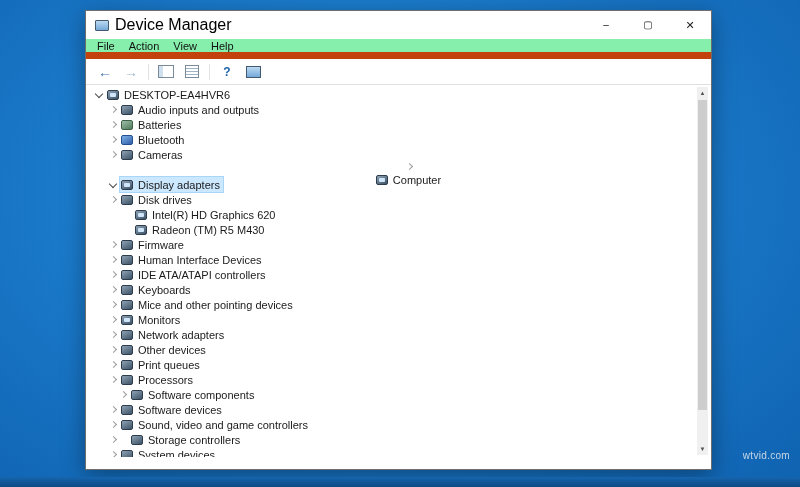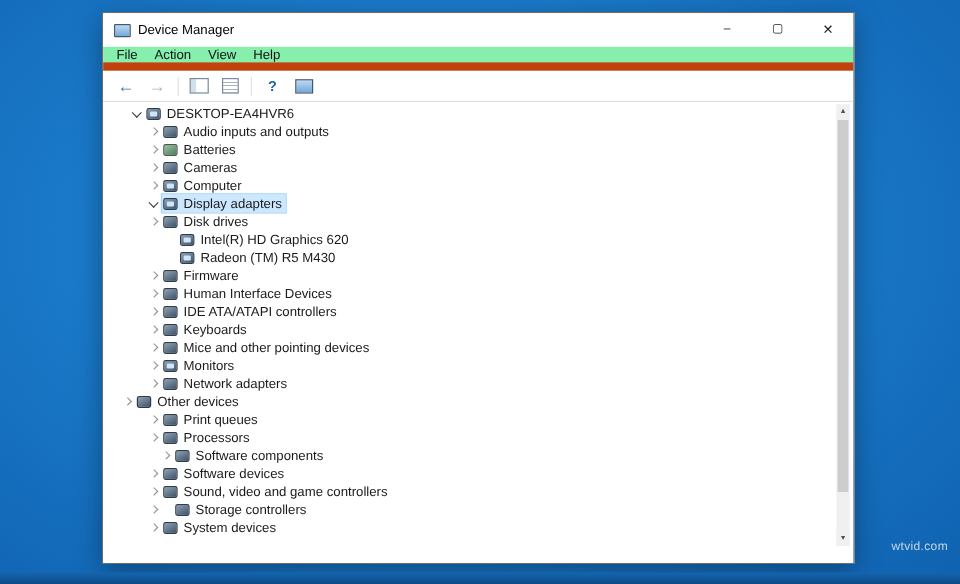--- a/index.html
+++ b/index.html
@@ -24,21 +24,21 @@
     position: absolute; left: 85px; top: 10px; width: 627px; height: 460px;
     background: #ffffff; border: 1px solid #6e6e6e;
     box-shadow: 0 6px 22px rgba(0,0,0,0.35);
   }
   .titlebar { height: 28px; display: flex; align-items: center; background: #fff; }
   .app-icon {
     width: 14px; height: 11px; margin: 0 6px 0 9px;
     border: 1px solid #44596e; border-radius: 1px;
     background: linear-gradient(180deg,#bcd9f2,#74a9d8);
   }
-  .title-text { font-size: 11px; color: #000; }
+  .title-text { font-size: 16px; color: #000; }
   .win-controls { margin-left: auto; display: flex; height: 28px; }
   .win-btn { width: 42px; height: 28px; line-height: 28px; text-align: center; font-size: 10px; color: #222; }
   .win-btn.close { font-size: 11px; }
 
   .menubar { height: 20px; display: flex; align-items: center; padding-left: 4px; border-bottom: 7px solid #c2410c; background:#86efac; }
   .menu-item { padding: 2px 7px; color: #111; }
 
   .toolbar { height: 26px; display: flex; align-items: center; padding-left: 6px; border-bottom: 1px solid #e0e0e0; background: #fff; }
   .tb-btn { width: 24px; height: 20px; display: flex; align-items: center; justify-content: center; margin: 0 1px; }
   .tb-btn::before { display: block; }
@@ -48,21 +48,21 @@
   .ic-console-tree-icon::before  { content: ""; width: 14px; height: 11px; border: 1px solid #7a8a98;
                                    background: linear-gradient(90deg,#cfe0ee 4px,#fff 4px); }
   .ic-properties-icon::before    { content: ""; width: 12px; height: 11px; border: 1px solid #7a8a98;
                                    background: repeating-linear-gradient(180deg,#ffffff 0 2px,#9fb3c6 2px 3px); }
   .ic-help-icon::before          { content: "?"; color: #1b62ab; font-weight: 700; font-size: 12px; line-height: 1; }
   .ic-scan-hardware-icon::before { content: ""; width: 13px; height: 10px; border: 1px solid #44596e;
                                    background: linear-gradient(180deg,#bcd9f2,#74a9d8); }
 
   
   .tree-area { position: absolute; left: 0; right: 0; top: 74px; bottom: 12px; background: #fff; overflow: hidden; padding-top: 2px; }
-  .tree-row { display: flex; align-items: center; height: 15px; white-space: nowrap; margin-left: 15px; }
+  .tree-row { display: flex; align-items: center; height: 15px; white-space: nowrap; }
   .chev { width: 12px; height: 10px; flex: 0 0 12px; position: relative; display: inline-block; }
   .chev.collapsed::before { content: ""; position: absolute; left: 3px; top: 2px; width: 4px; height: 4px;
                             border-top: 1px solid #9a9a9a; border-right: 1px solid #9a9a9a; transform: rotate(45deg); }
   .chev.expanded::before  { content: ""; position: absolute; left: 2px; top: 1px; width: 5px; height: 5px;
                             border-right: 1px solid #4a4a4a; border-bottom: 1px solid #4a4a4a; transform: rotate(45deg); }
   .sel-wrap { display: inline-flex; align-items: center; padding: 0 3px 0 1px; height: 15px; }
   .sel-wrap.selected { background: #cce8ff; outline: 1px solid #a8d6f8; }
   .dm-icon { width: 12px; height: 10px; flex: 0 0 12px; border-radius: 2px; margin-right: 5px;
              background: linear-gradient(150deg,#8fa3b5,#3e5266); border: 1px solid #2c3c4c; }
   .dm-icon[data-name="bluetooth-icon"] { background: linear-gradient(150deg,#7fb0e8,#2d5fa8); border-color: #24508f; }
@@ -135,25 +135,32 @@
         <div class="tree-row" data-name="tree-item" style="padding-left: 22px;">
           <span class="chev collapsed" data-name="chevron-collapsed-icon"></span>
           <span class="sel-wrap" data-name="tree-item-content">
             <span class="dm-icon" data-name="battery-icon"></span>
             <span class="tree-label" data-name="tree-item-label">Batteries</span>
           </span>
         </div>
         <div class="tree-row" data-name="tree-item" style="padding-left: 22px;">
           <span class="chev collapsed" data-name="chevron-collapsed-icon"></span>
           <span class="sel-wrap" data-name="tree-item-content">
+            <span class="dm-icon" data-name="bluetooth-icon"></span>
+            <span class="tree-label" data-name="tree-item-label">Bluetooth</span>
+          </span>
+        </div>
+        <div class="tree-row" data-name="tree-item" style="padding-left: 22px;">
+          <span class="chev collapsed" data-name="chevron-collapsed-icon"></span>
+          <span class="sel-wrap" data-name="tree-item-content">
             <span class="dm-icon" data-name="camera-icon"></span>
             <span class="tree-label" data-name="tree-item-label">Cameras</span>
           </span>
         </div>
-        <div class="tree-row" data-name="tree-item" style="padding-left: 22px;">
+        <div class="tree-row" data-name="tree-item" style="padding-left: 22px; flex-direction: column;">
           <span class="chev collapsed" data-name="chevron-collapsed-icon"></span>
           <span class="sel-wrap" data-name="tree-item-content">
             <span class="dm-icon" data-name="computer-icon"></span>
             <span class="tree-label" data-name="tree-item-label">Computer</span>
           </span>
         </div>
         <div class="tree-row" data-name="tree-item" style="padding-left: 22px;">
           <span class="chev expanded" data-name="chevron-expanded-icon"></span>
           <span class="sel-wrap selected" data-name="tree-item-selected">
             <span class="dm-icon" data-name="display-adapter-icon"></span>
@@ -223,21 +230,21 @@
             <span class="tree-label" data-name="tree-item-label">Monitors</span>
           </span>
         </div>
         <div class="tree-row" data-name="tree-item" style="padding-left: 22px;">
           <span class="chev collapsed" data-name="chevron-collapsed-icon"></span>
           <span class="sel-wrap" data-name="tree-item-content">
             <span class="dm-icon" data-name="network-adapter-icon"></span>
             <span class="tree-label" data-name="tree-item-label">Network adapters</span>
           </span>
         </div>
-        <div class="tree-row" data-name="tree-item" style="">
+        <div class="tree-row" data-name="tree-item" style="padding-left: 22px;">
           <span class="chev collapsed" data-name="chevron-collapsed-icon"></span>
           <span class="sel-wrap" data-name="tree-item-content">
             <span class="dm-icon" data-name="other-devices-icon"></span>
             <span class="tree-label" data-name="tree-item-label">Other devices</span>
           </span>
         </div>
         <div class="tree-row" data-name="tree-item" style="padding-left: 22px;">
           <span class="chev collapsed" data-name="chevron-collapsed-icon"></span>
           <span class="sel-wrap" data-name="tree-item-content">
             <span class="dm-icon" data-name="print-queue-icon"></span>

